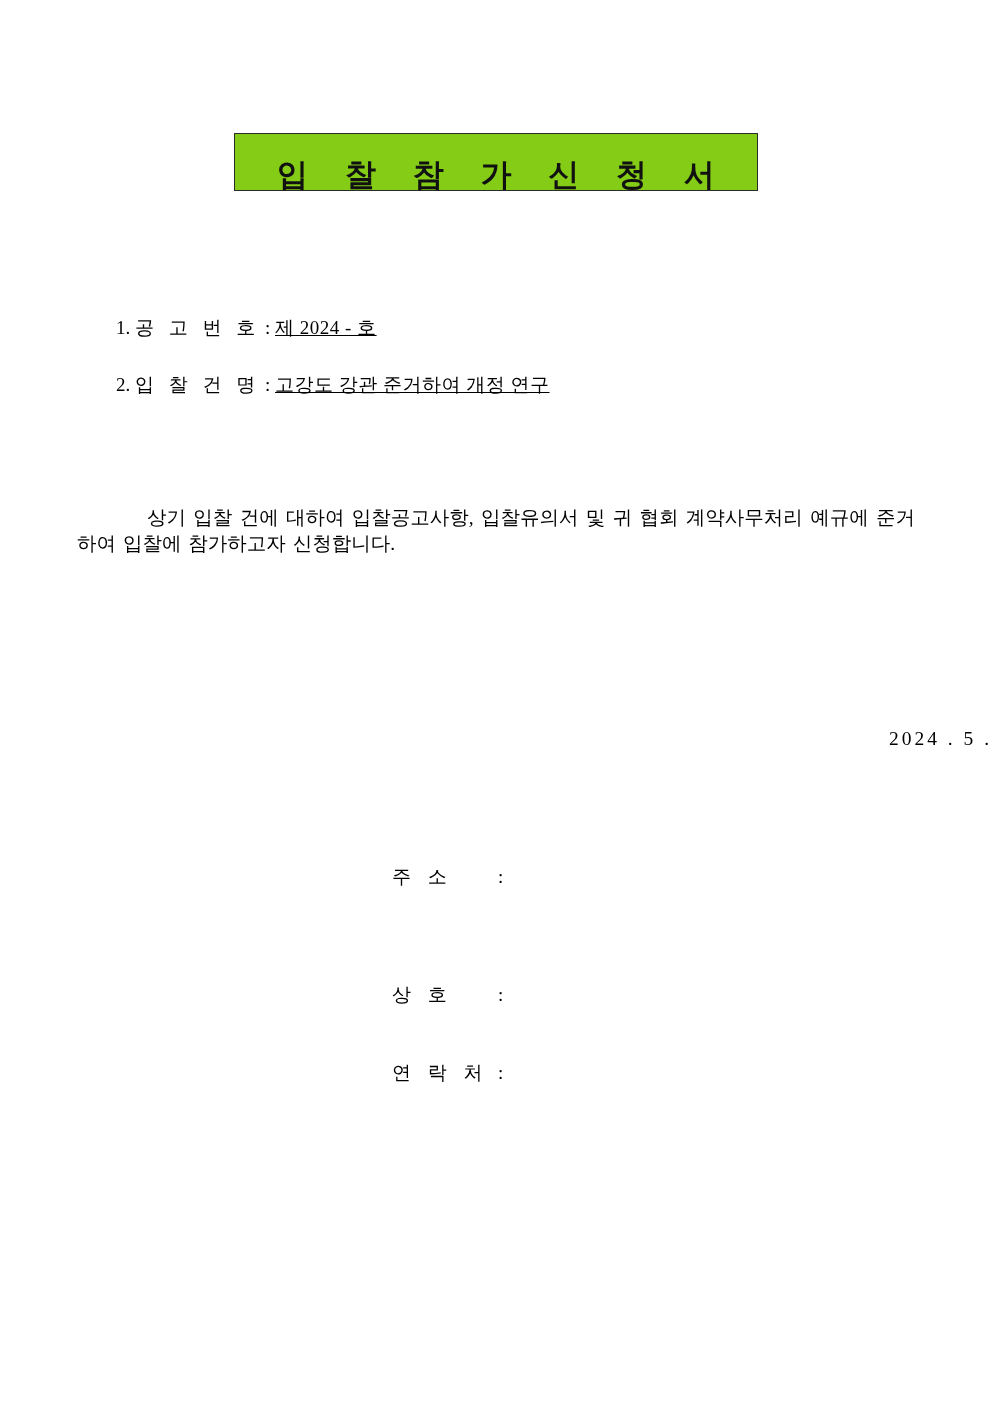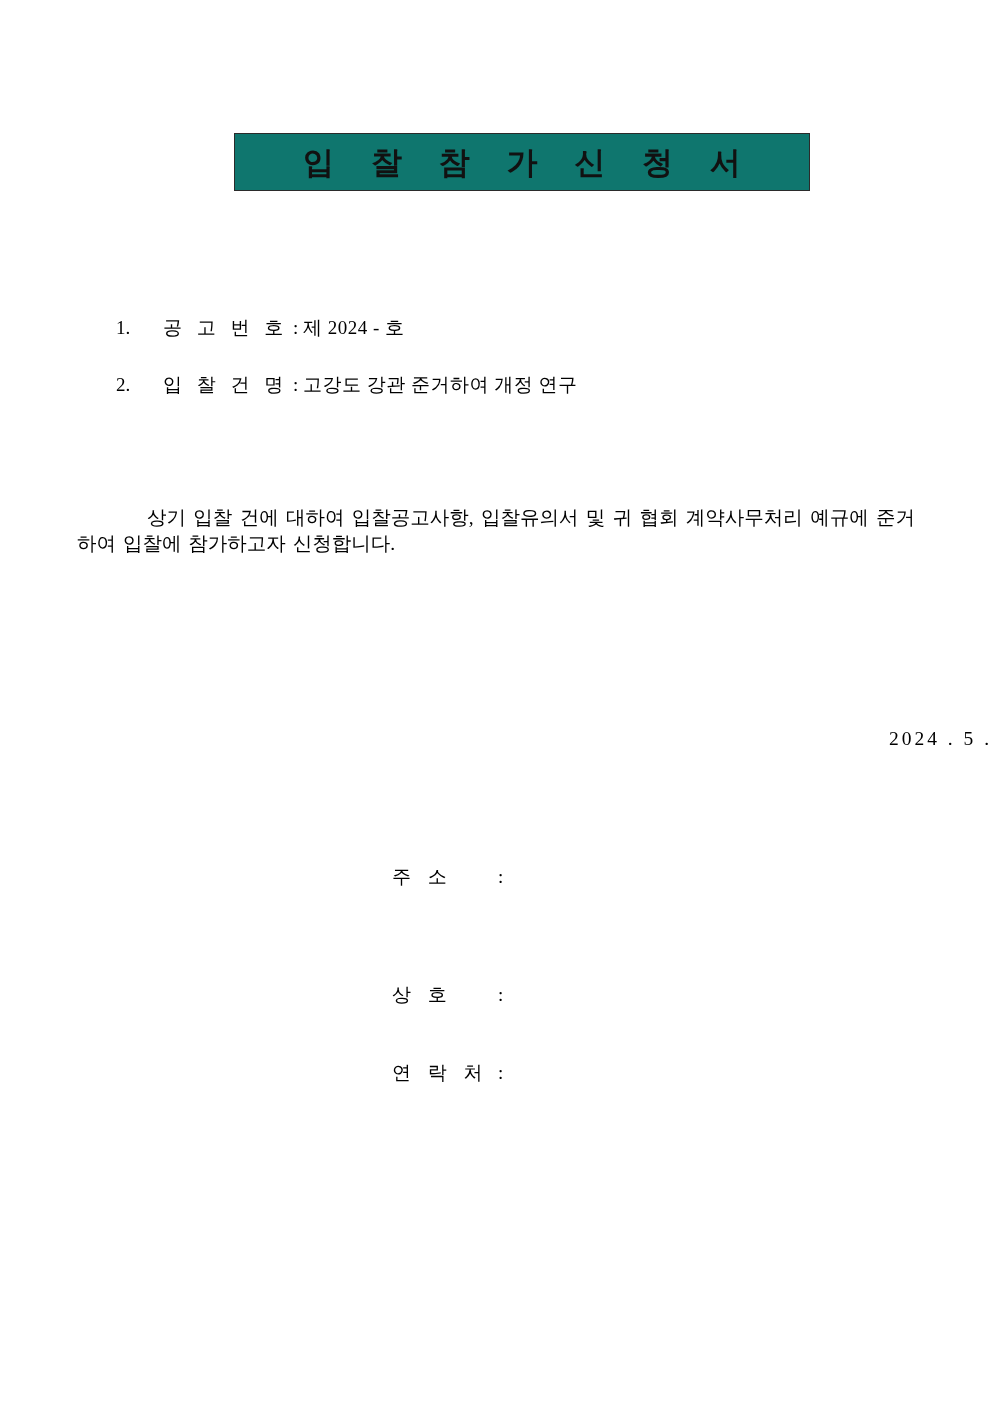--- a/index.html
+++ b/index.html
@@ -20,26 +20,26 @@
     width: 992px;
     height: 1403px;
     box-sizing: border-box;
   }
 
   
   .title-box {
     position: absolute;
     left: 234px;
     top: 133px;
-    width: 576px;
+    width: 524px;
     height: 58px;
     border: 1px solid #2b2b2b;
-    background: #0f766e;
+    background: #84cc16;
     display: flex;
-    align-items: center;
+    align-items: flex-end;
     justify-content: center;
     box-sizing: border-box;
   }
   .title-text {
     font-family: "DejaVu Serif", serif;
     font-weight: bold;
     font-size: 31px;
     letter-spacing: 13px;
     text-indent: 13px;
     color: #111111;
@@ -52,27 +52,27 @@
     position: absolute;
     font-size: 19px;
     white-space: nowrap;
     color: #000;
   }
   .item .num {
     font-family: "Liberation Serif", serif;
   }
   .item .label {
     letter-spacing: 5px;
-    margin-left: 28px;
   }
   .item .colon {
     letter-spacing: 0;
   }
   .item .value {
     letter-spacing: 0.5px;
+    text-decoration: underline;
   }
   #item1 { left: 116px; top: 315px; }
   #item2 { left: 116px; top: 372px; }
 
   
   .body-par {
     position: absolute;
     left: 77px;
     top: 505px;
     width: 838px;

